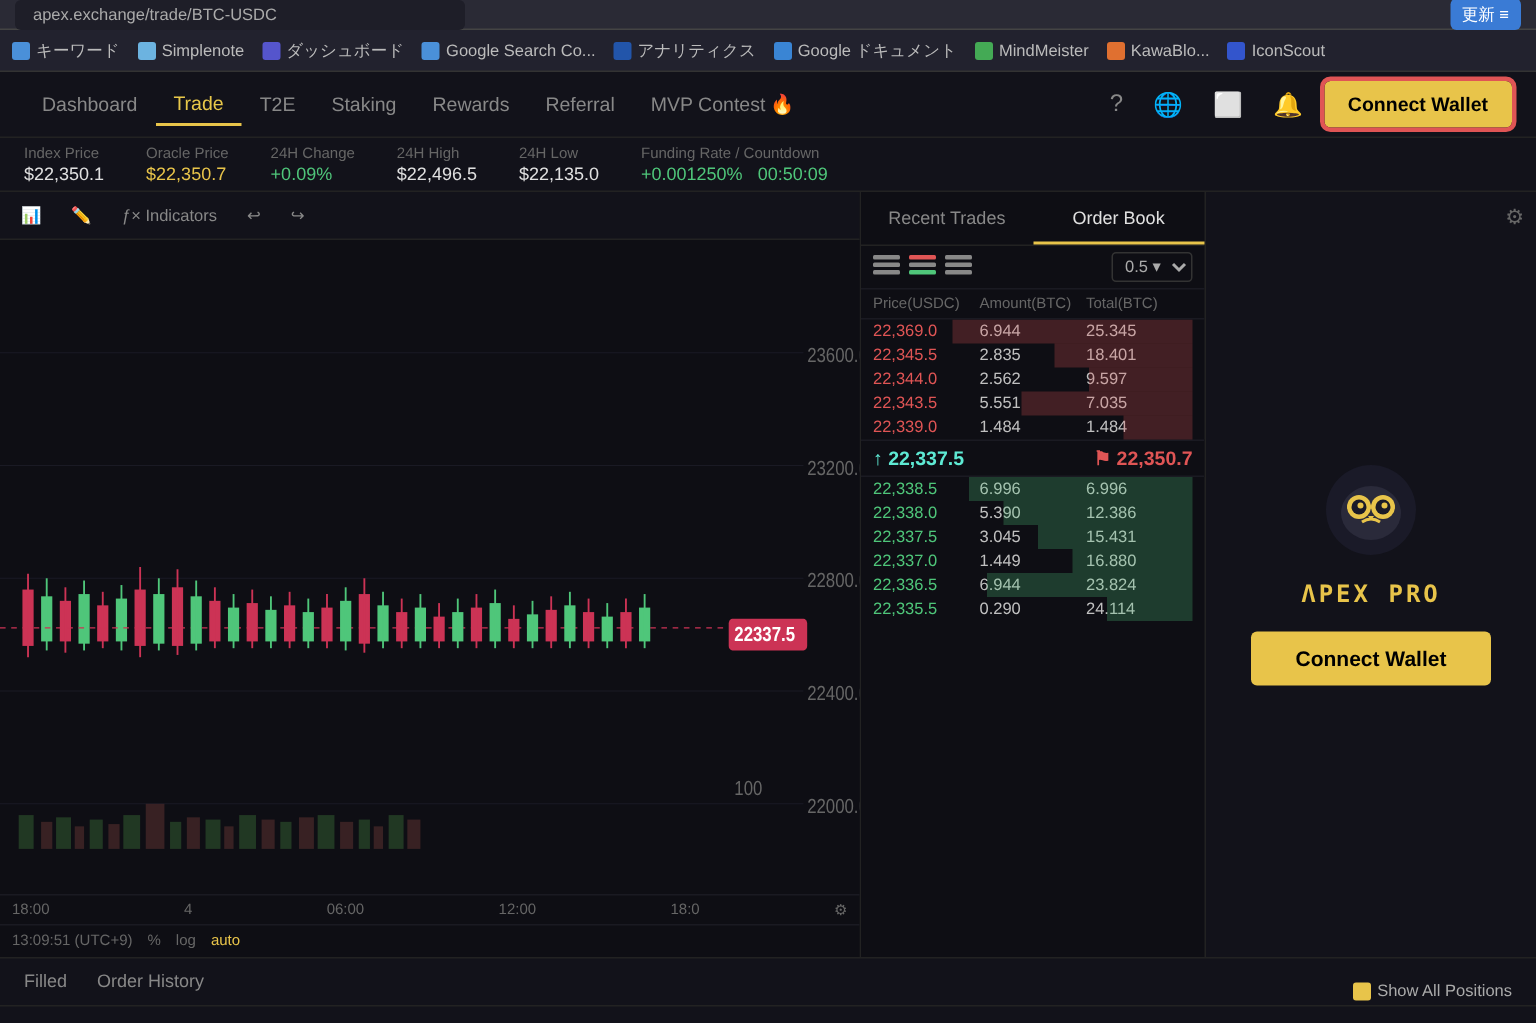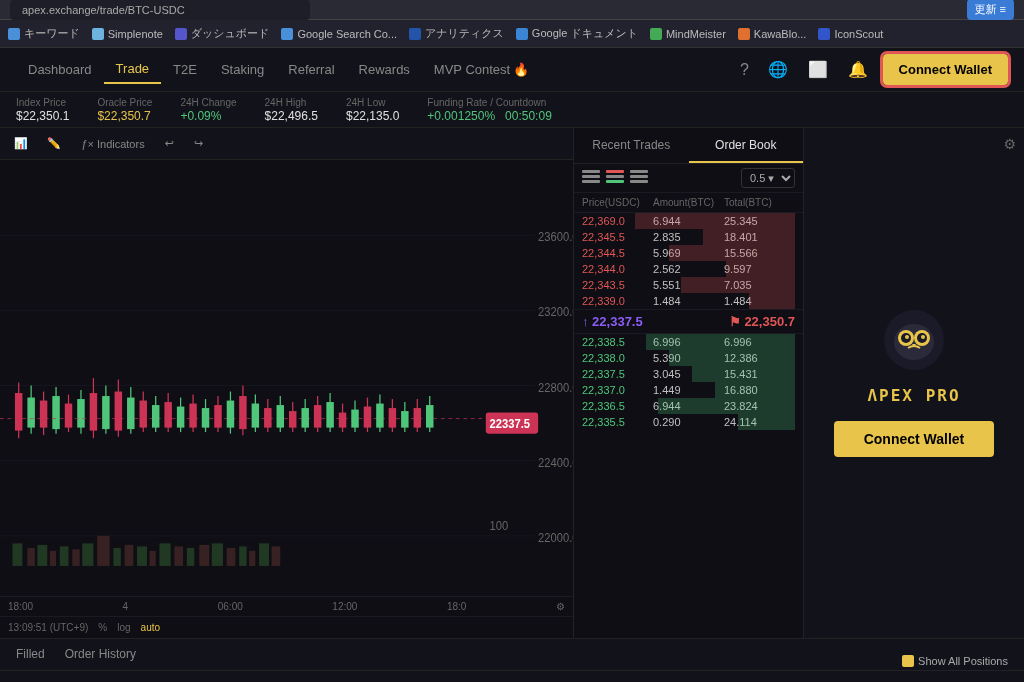--- a/index.html
+++ b/index.html
@@ -235,21 +235,21 @@
     .ob-row.buy .bar { background: #4fc67a; }
     .ob-spread {
       display: flex;
       align-items: center;
       justify-content: space-between;
       padding: 4px 8px;
       background: #0e0e14;
       border-top: 1px solid #1a1a22;
       border-bottom: 1px solid #1a1a22;
     }
-    .spread-bid { color: #8b5cf6; font-size: 13px; font-weight: 600; }
+    .spread-bid { color: #5eead4; font-size: 13px; font-weight: 600; }
     .spread-ask { color: #e05555; font-size: 13px; font-weight: 600; }
 
     
     .right-panel {
       width: 220px;
       display: flex;
       flex-direction: column;
       align-items: center;
       justify-content: center;
       background: #12121a;
@@ -412,24 +412,24 @@
   <div class="nav-item active">
     <span>Trade</span>
   </div>
   <div class="nav-item">
     <span>T2E</span>
   </div>
   <div class="nav-item">
     <span>Staking</span>
   </div>
   <div class="nav-item">
+    <span>Rewards</span>
+  </div>
+  <div class="nav-item">
     <span>Referral</span>
-  </div>
-  <div class="nav-item">
-    <span>Rewards</span>
   </div>
   <div class="nav-item">
     <span>MVP Contest 🔥</span>
   </div>
   <div class="nav-right">
     <button class="nav-icon-btn">?</button>
     <button class="nav-icon-btn">🌐</button>
     <button class="nav-icon-btn">⬜</button>
     <button class="nav-icon-btn">🔔</button>
     <button class="connect-wallet-btn">Connect Wallet</button>
@@ -655,26 +655,20 @@
     <span>25.345</span>
     <div class="bar" style="width:70%"></div>
   </div>
         <div class="ob-row sell">
     <span class="price">22,345.5</span>
     <span>2.835</span>
     <span>18.401</span>
     <div class="bar" style="width:40%"></div>
   </div>
         <div class="ob-row sell">
-    <span class="price">22,344.5</span>
-    <span>5.969</span>
-    <span>15.566</span>
-    <div class="bar" style="width:55%"></div>
-  </div>
-        <div class="ob-row sell">
     <span class="price">22,344.0</span>
     <span>2.562</span>
     <span>9.597</span>
     <div class="bar" style="width:30%"></div>
   </div>
         <div class="ob-row sell">
     <span class="price">22,343.5</span>
     <span>5.551</span>
     <span>7.035</span>
     <div class="bar" style="width:50%"></div>

